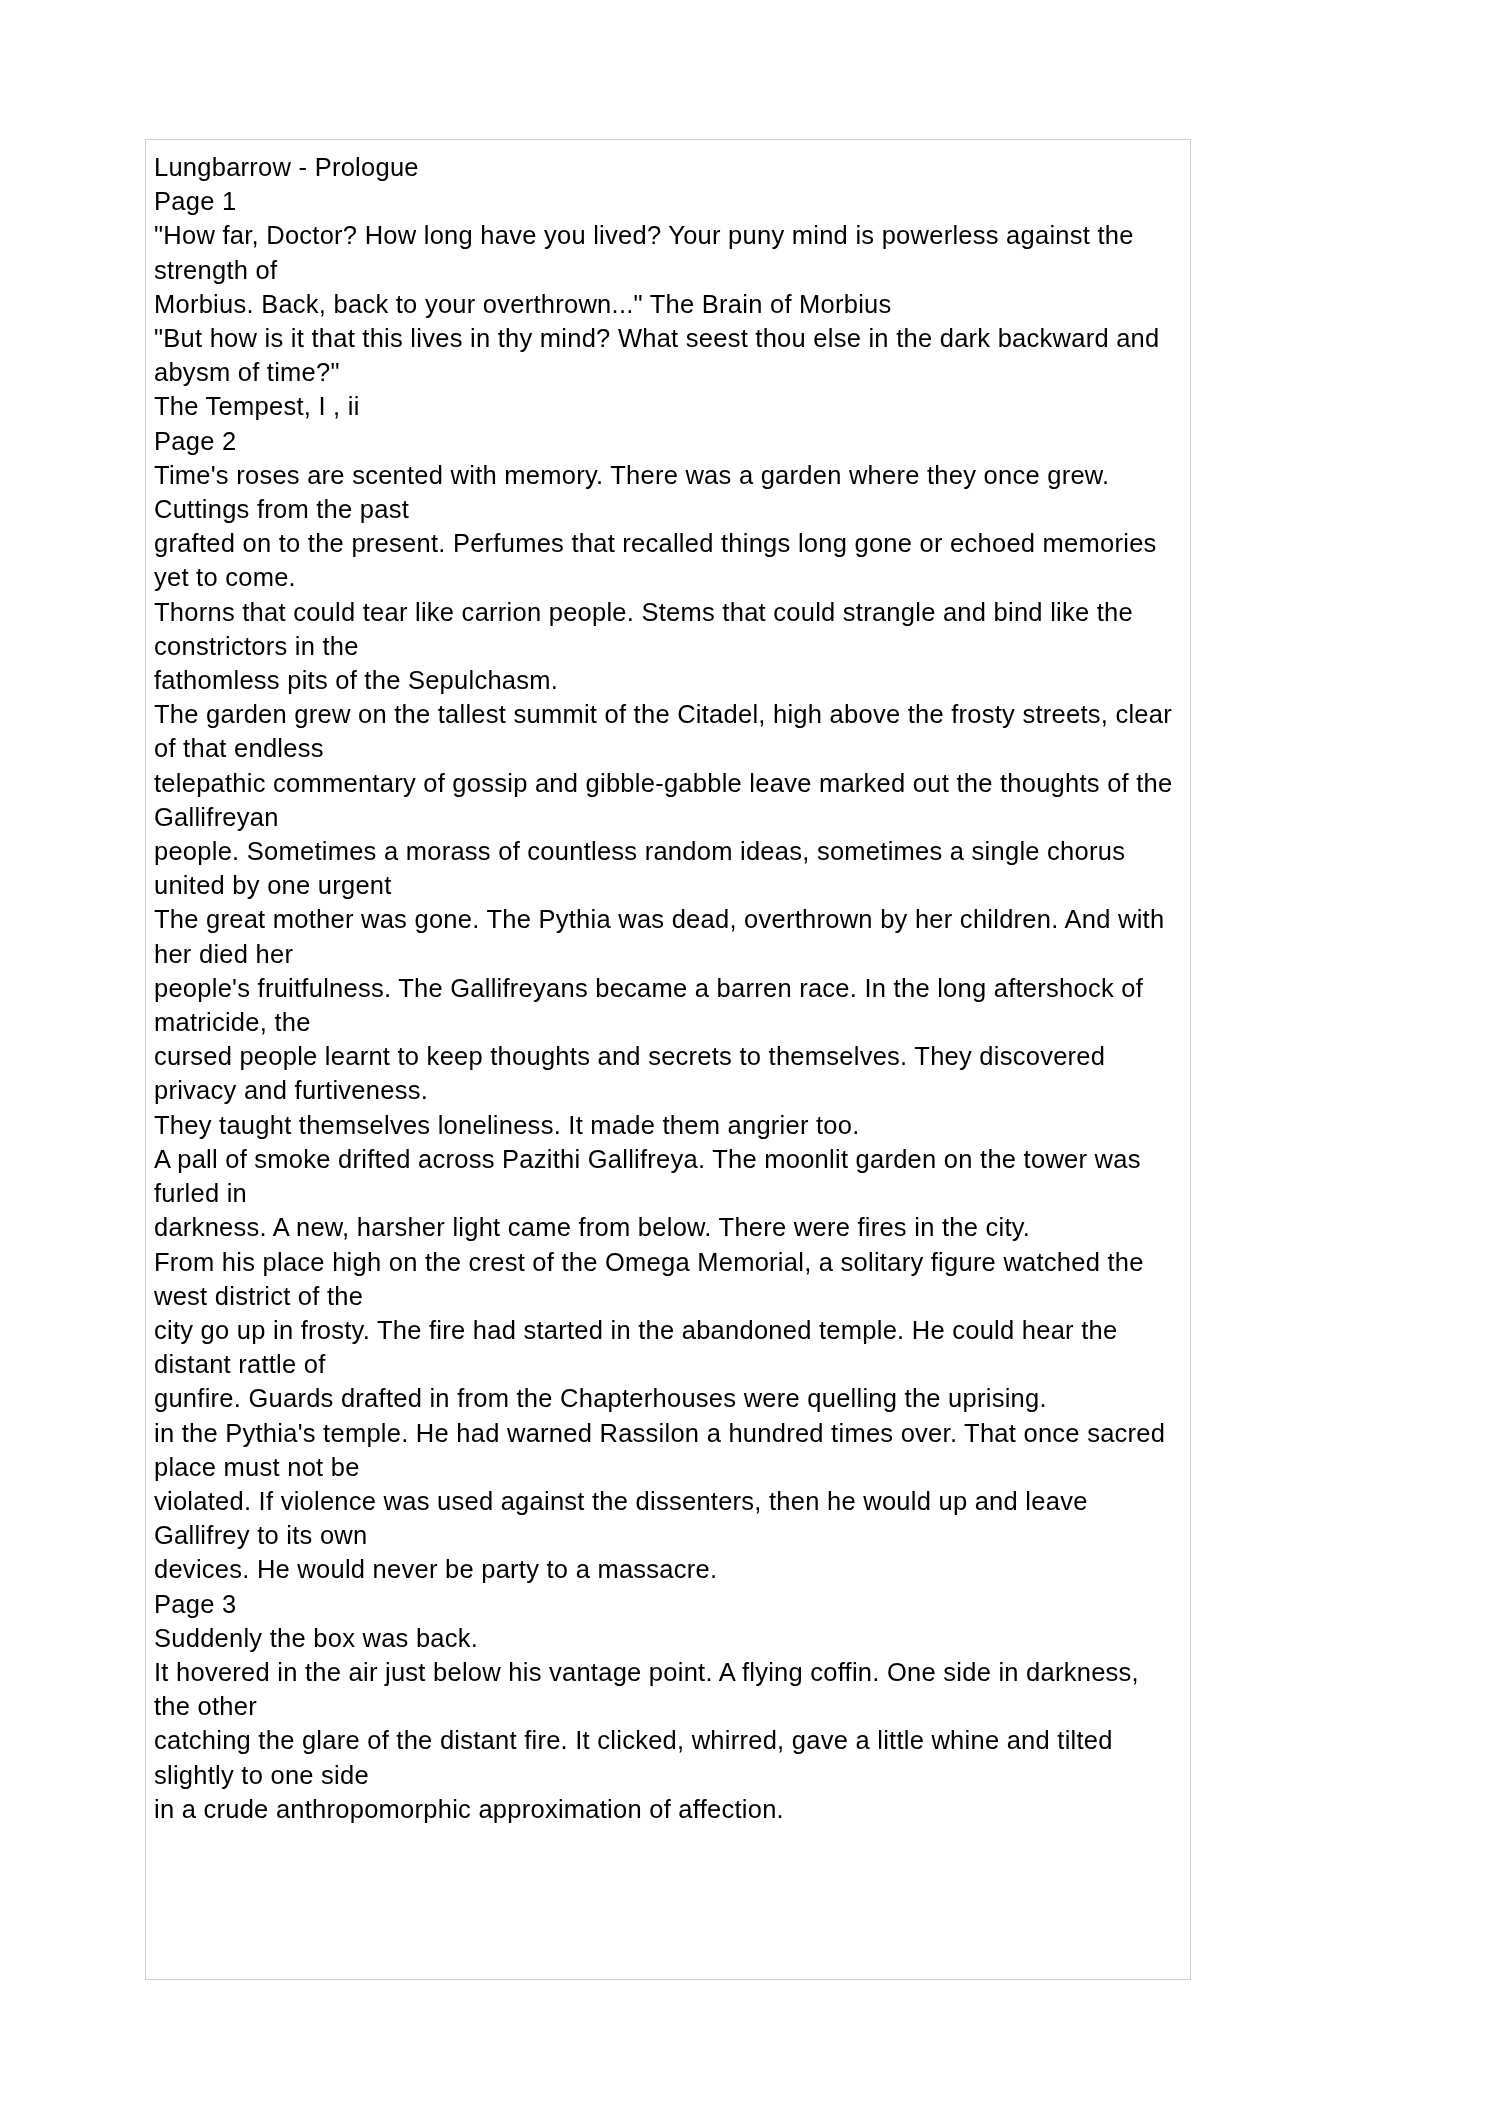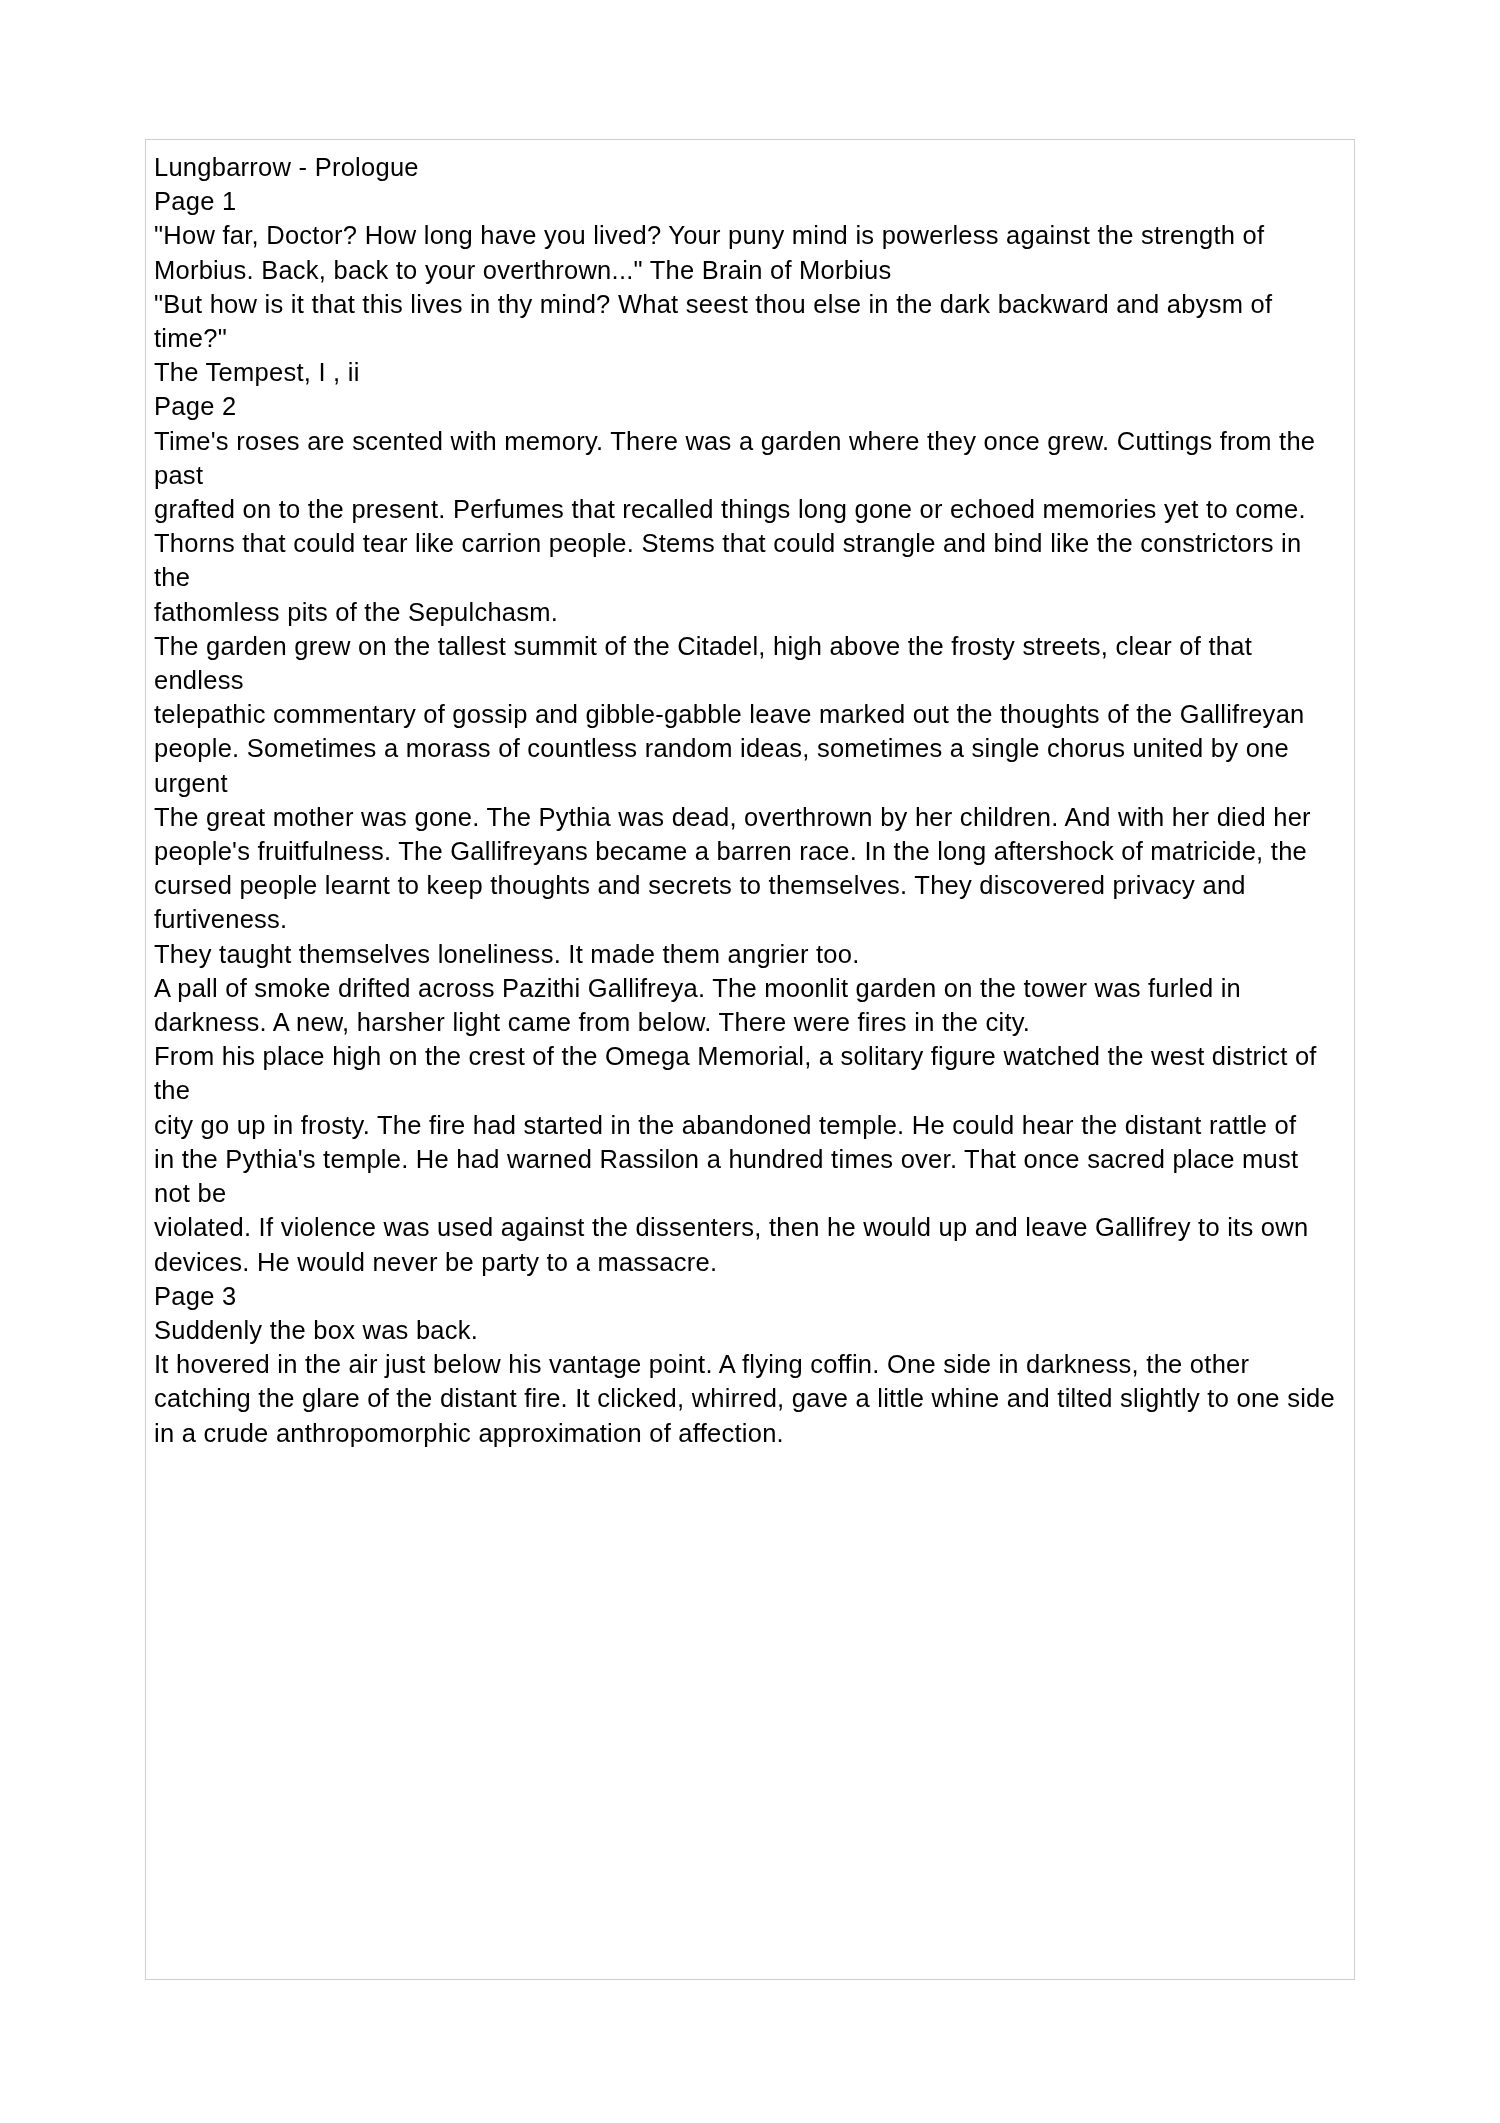--- a/index.html
+++ b/index.html
@@ -12,21 +12,21 @@
     width: 1500px;
     height: 2123px;
     font-family: "Liberation Sans", sans-serif;
     color: #000000;
     -webkit-font-smoothing: antialiased;
   }
   .page {
     position: absolute;
     left: 145px;
     top: 139px;
-    width: 1210px;
+    width: 1046px;
     min-height: 1841px;
     box-sizing: border-box;
     border-left: 1px solid #cfcfcf;
     border-right: 1px solid #cfcfcf;
     border-top: 1px solid #cfcfcf;
     border-bottom: 1px solid #cfcfcf;
     background: #ffffff;
   }
   .doc-body {
     padding: 10px 14px 28px 8px;
@@ -60,20 +60,21 @@
       <p class="text-line">telepathic commentary of gossip and gibble-gabble leave marked out the thoughts of the Gallifreyan</p>
       <p class="text-line">people. Sometimes a morass of countless random ideas, sometimes a single chorus united by one urgent</p>
       <p class="text-line">The great mother was gone. The Pythia was dead, overthrown by her children. And with her died her</p>
       <p class="text-line">people's fruitfulness. The Gallifreyans became a barren race. In the long aftershock of matricide, the</p>
       <p class="text-line">cursed people learnt to keep thoughts and secrets to themselves. They discovered privacy and furtiveness.</p>
       <p class="text-line">They taught themselves loneliness. It made them angrier too.</p>
       <p class="text-line">A pall of smoke drifted across Pazithi Gallifreya. The moonlit garden on the tower was furled in</p>
       <p class="text-line">darkness. A new, harsher light came from below. There were fires in the city.</p>
       <p class="text-line">From his place high on the crest of the Omega Memorial, a solitary figure watched the west district of the</p>
       <p class="text-line">city go up in frosty. The fire had started in the abandoned temple. He could hear the distant rattle of</p>
+      <p class="text-line">gunfire. Guards drafted in from the Chapterhouses were quelling the uprising.</p>
       <p class="text-line">in the Pythia's temple. He had warned Rassilon a hundred times over. That once sacred place must not be</p>
       <p class="text-line">violated. If violence was used against the dissenters, then he would up and leave Gallifrey to its own</p>
       <p class="text-line">devices. He would never be party to a massacre.</p>
       <p class="text-line">Page 3</p>
       <p class="text-line">Suddenly the box was back.</p>
       <p class="text-line">It hovered in the air just below his vantage point. A flying coffin. One side in darkness, the other</p>
       <p class="text-line">catching the glare of the distant fire. It clicked, whirred, gave a little whine and tilted slightly to one side</p>
       <p class="text-line">in a crude anthropomorphic approximation of affection.</p>
     </div>
 </div>

